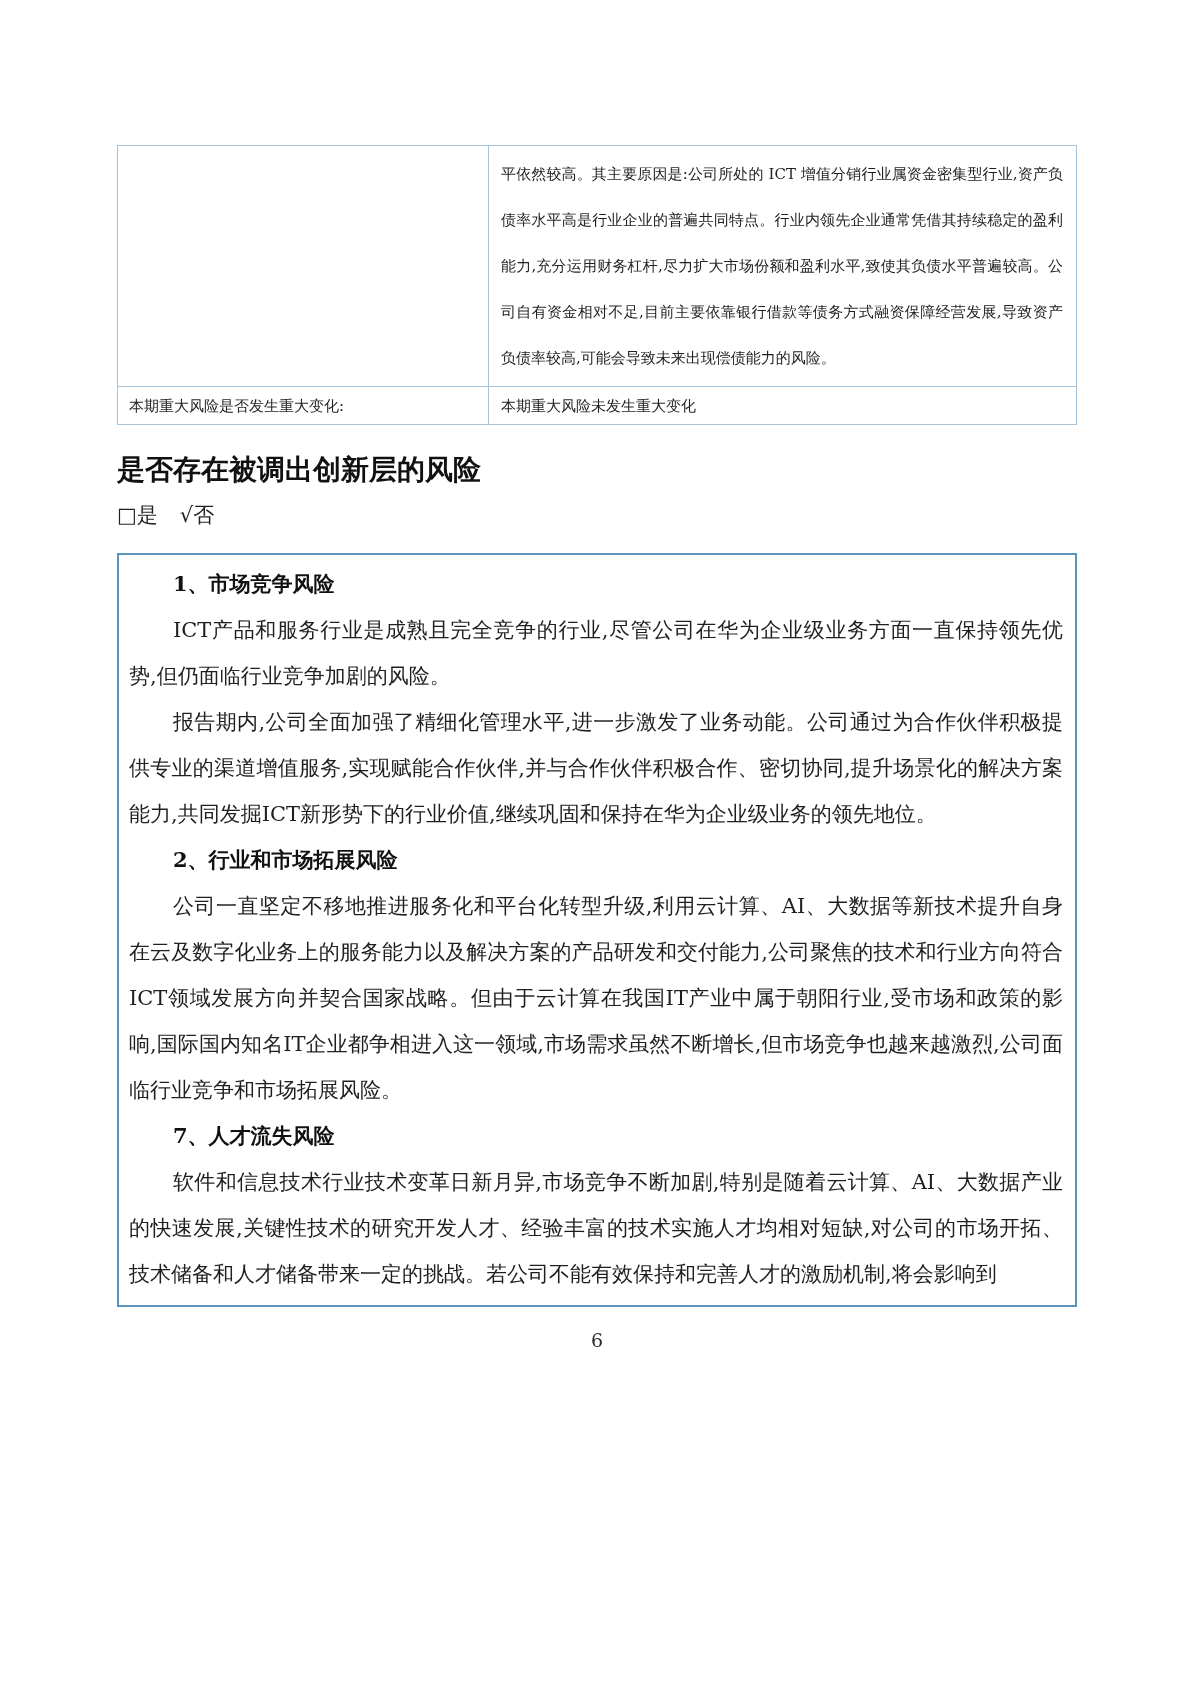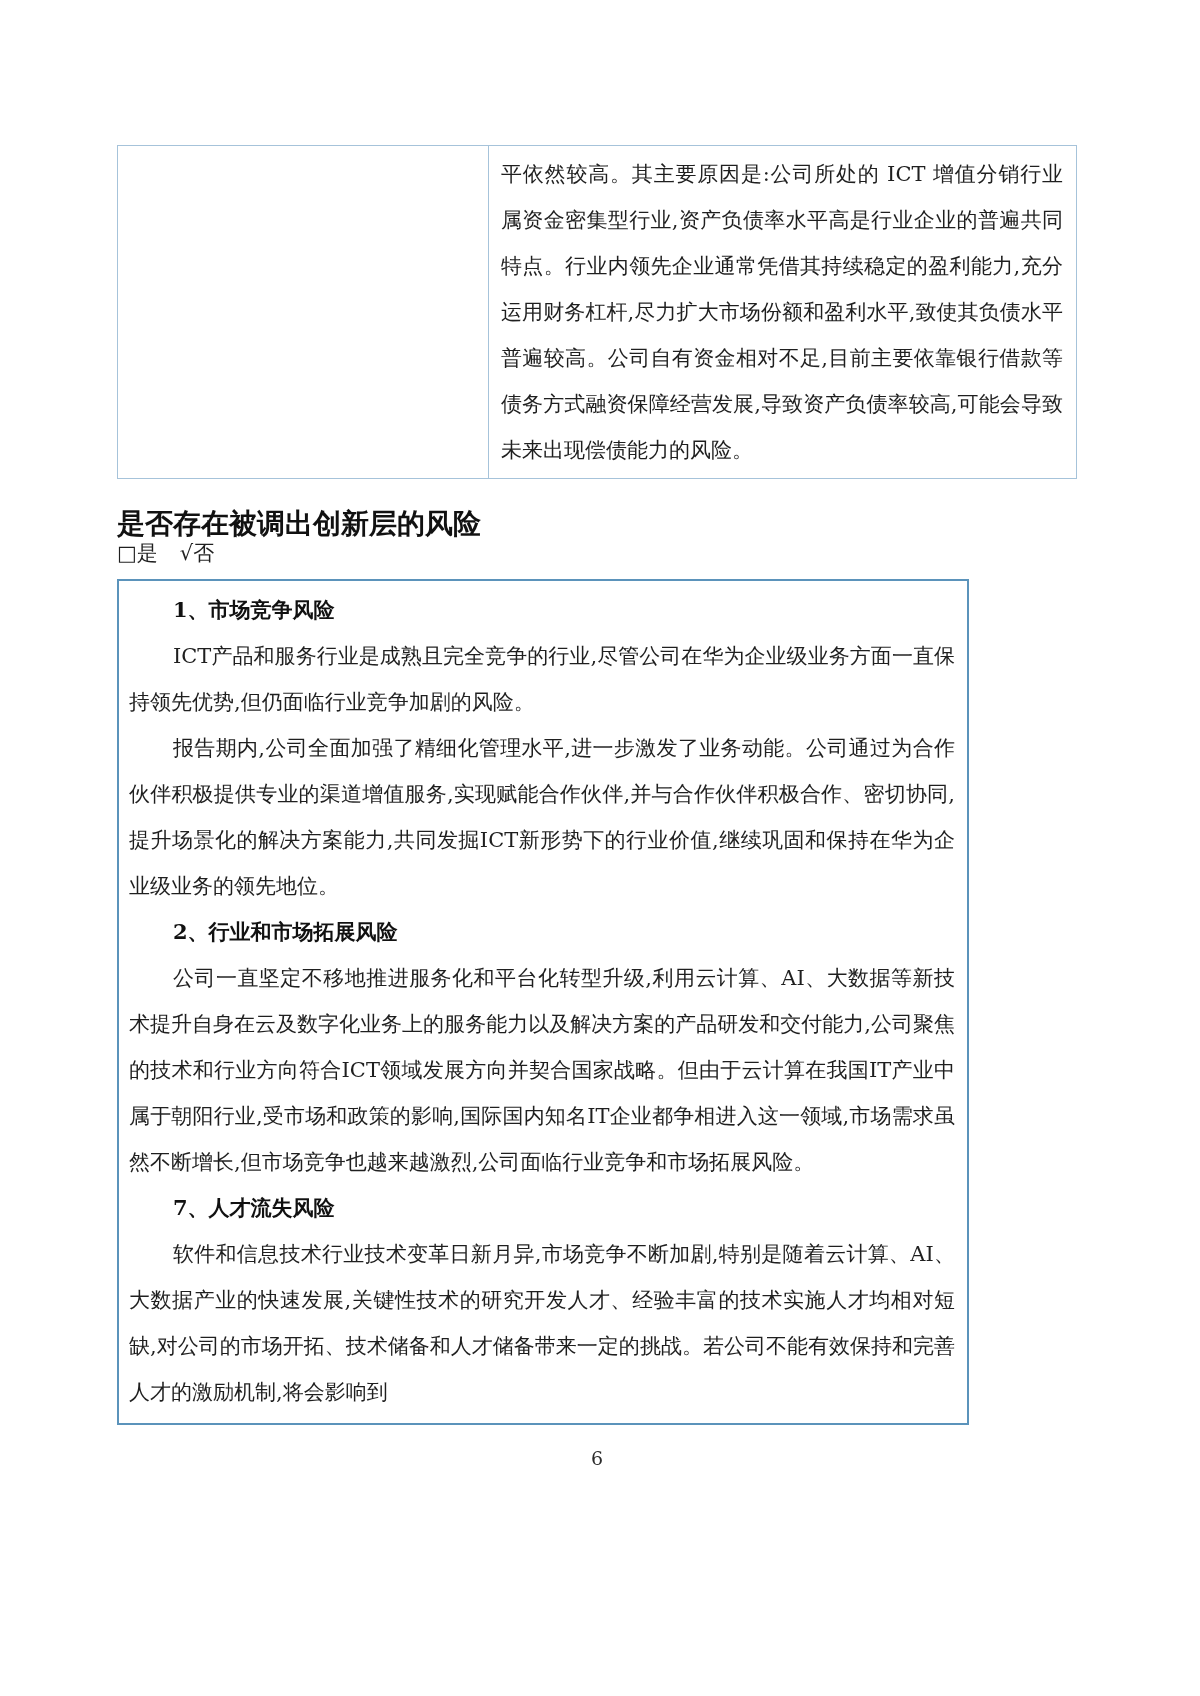--- a/index.html
+++ b/index.html
@@ -15,21 +15,21 @@
     width: 1200px;
     height: 1696px;
     padding: 145px 123px 0 117px;
   }
 
   
   table.risk-table {
     width: 960px;
     border-collapse: collapse;
     table-layout: fixed;
-    font-size: 21px;
+    font-size: 15px;
   }
   table.risk-table td {
     border: 1px solid #a6c3da;
     vertical-align: top;
   }
   td.col-label { width: 371px; }
   td.cont-text {
     padding: 5px 13px 5px 12px;
     line-height: 46px;
     text-align: justify;
@@ -44,30 +44,30 @@
 
   
   .h-bold {
     margin-top: 31px;
     font-size: 28px;
     font-weight: bold;
     color: #111111;
     line-height: 28px;
   }
   .options {
-    margin-top: 1px;
+    margin-top: 17px;
     font-size: 21px;
     line-height: 28px;
   }
   .options .opt-yes { margin-right: 22px; }
 
   
   .risk-box {
-    margin-top: 12px;
-    width: 852px;
+    margin-top: 24px;
+    width: 960px;
     border: 2px solid #5b93bb;
     padding: 6px 12px 8px 10px;
     font-size: 21px;
     line-height: 46px;
   }
   .risk-box p.sec-title {
     font-weight: bold;
     color: #111111;
     text-indent: 44px;
   }
@@ -88,20 +88,24 @@
 <body>
 
 <div class="page">
 
   <table class="risk-table">
     <tbody>
         <tr>
       <td class="col-label"></td>
       <td class="cont-text">平依然较高。其主要原因是:公司所处的 ICT 增值分销行业属资金密集型行业,资产负债率水平高是行业企业的普遍共同特点。行业内领先企业通常凭借其持续稳定的盈利能力,充分运用财务杠杆,尽力扩大市场份额和盈利水平,致使其负债水平普遍较高。公司自有资金相对不足,目前主要依靠银行借款等债务方式融资保障经营发展,导致资产负债率较高,可能会导致未来出现偿债能力的风险。</td>
     </tr>
+    <tr class="change-row">
+      <td class="col-label">本期重大风险是否发生重大变化:</td>
+      <td class="col-value">本期重大风险未发生重大变化</td>
+    </tr>
   </tbody>
     </table>
 
   <div class="h-bold">是否存在被调出创新层的风险</div>
 
   <div class="options">
     <span class="opt-yes">□是</span><span>√否</span>
   </div>
 
 

